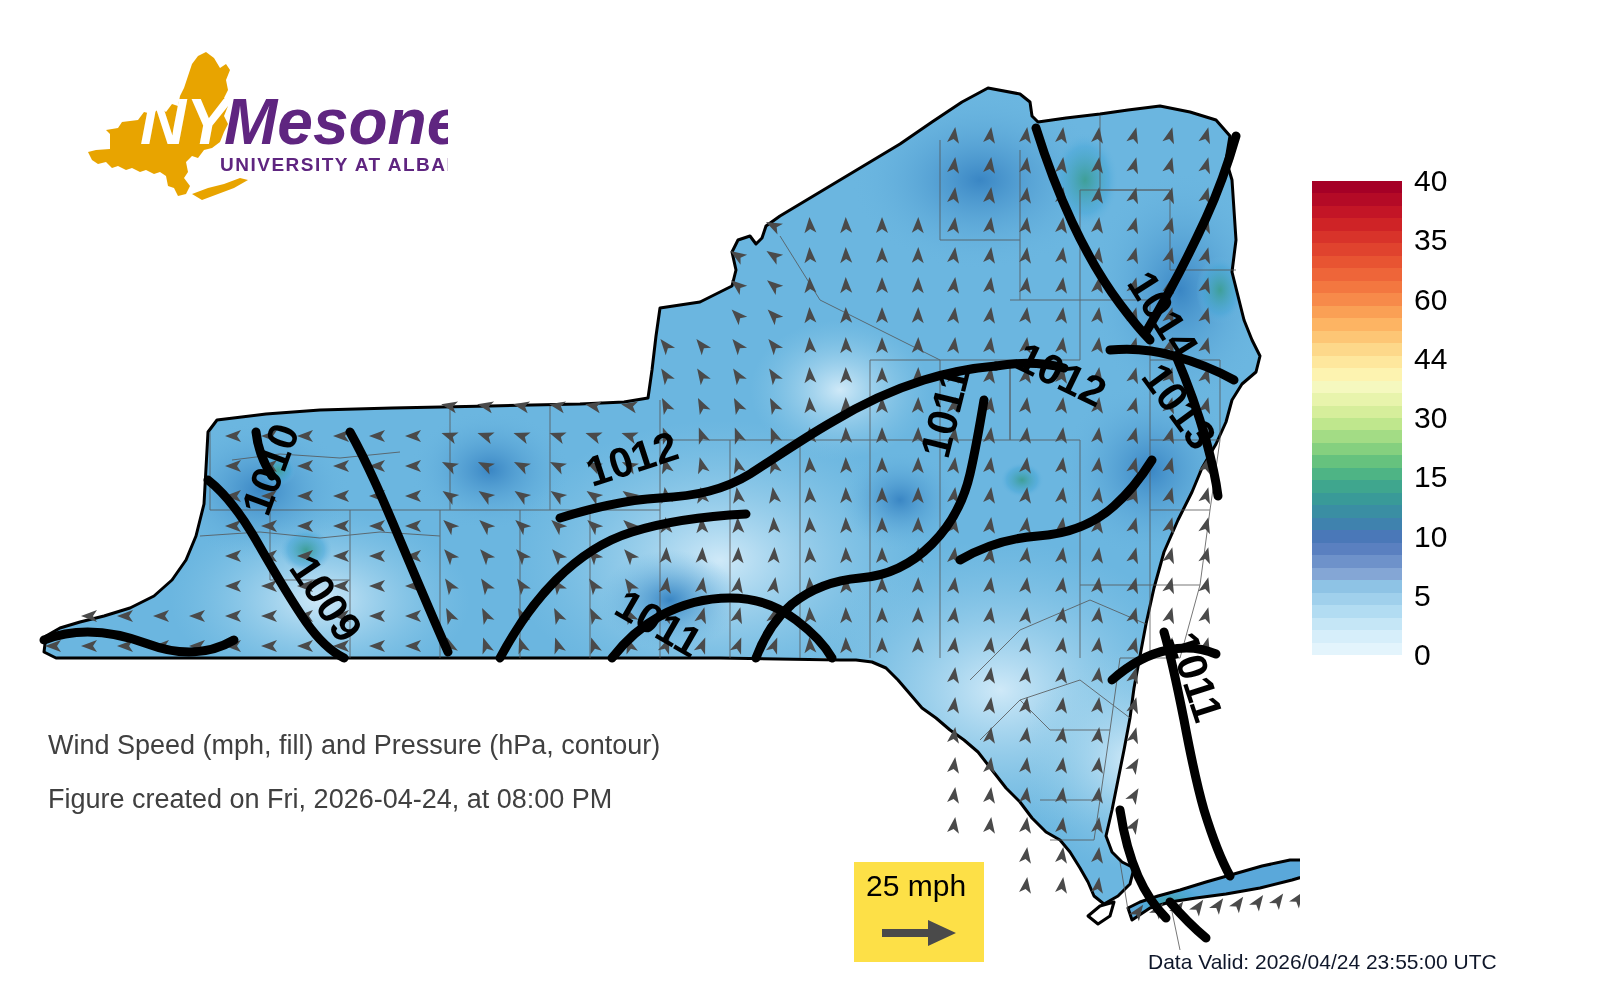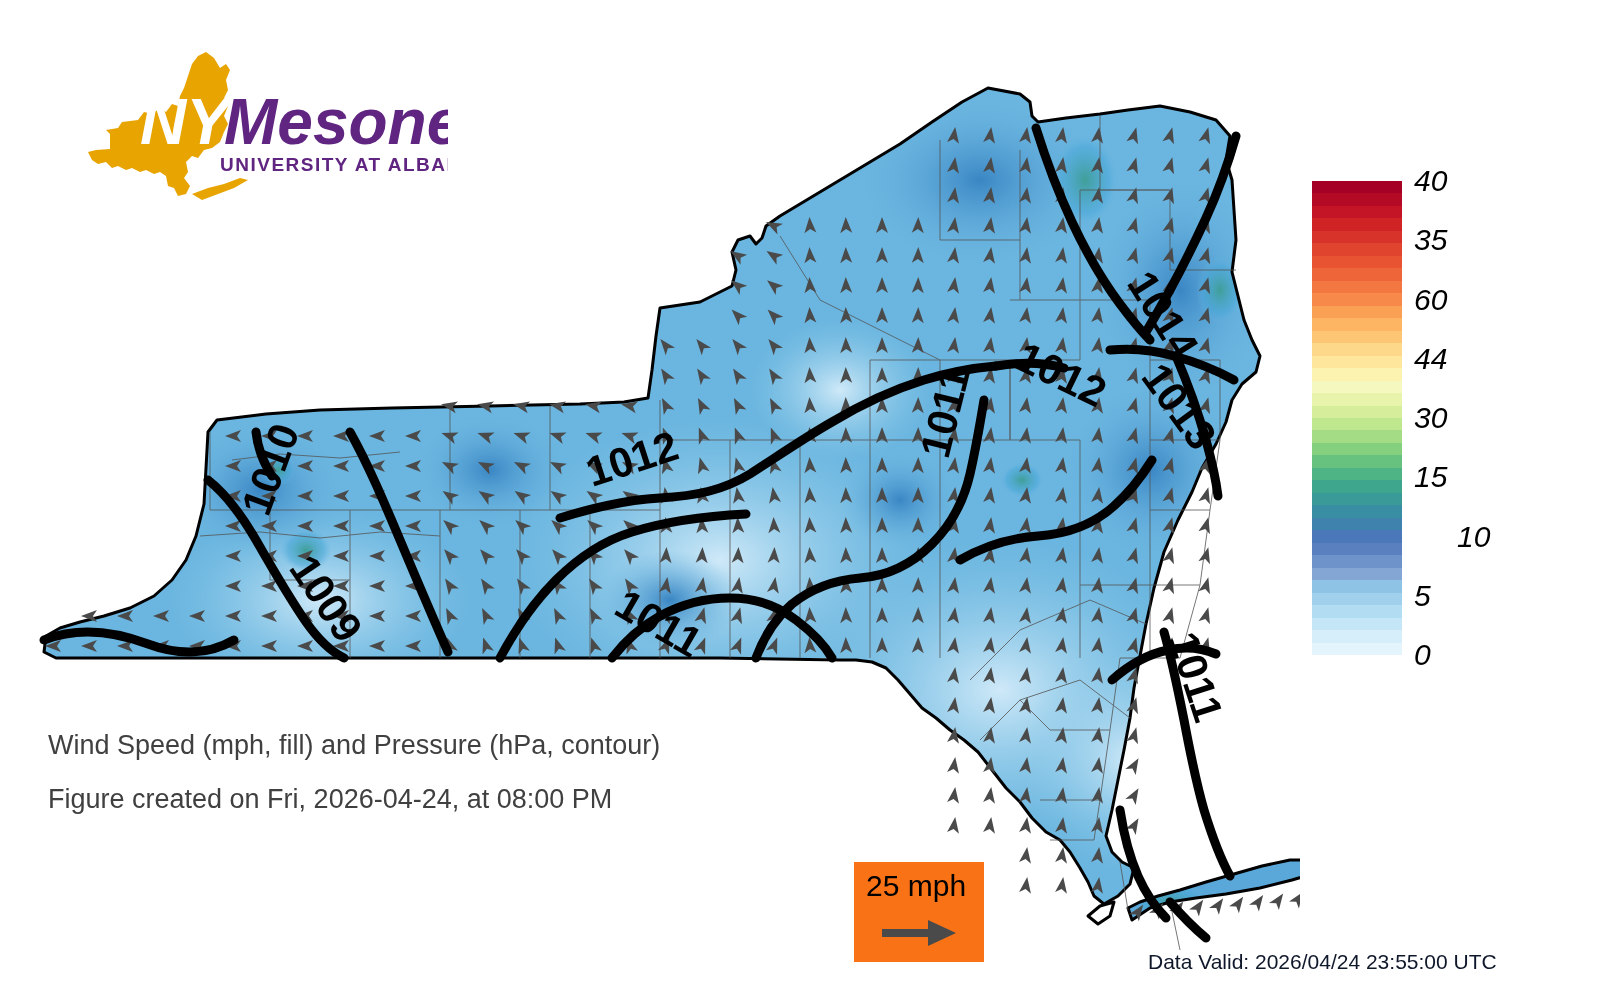--- a/index.html
+++ b/index.html
@@ -14,29 +14,29 @@
   .logo-sub{fill:#5f2580;font-weight:bold;letter-spacing:1.5px;}
 
   
   #map-wrap{position:absolute;left:20px;top:40px;width:1280px;height:910px;}
   #map-svg{position:absolute;left:0;top:0;}
 
   
   #colorbar{position:absolute;left:1312px;top:181px;width:90px;height:474px;}
   #cb-bar{position:absolute;left:0;top:0;width:90px;height:474px;}
   .cb-tick{position:absolute;left:102px;font-size:30px;line-height:30px;
-           color:#000;white-space:nowrap;font-style:italic;}
+           color:#000;white-space:nowrap;}
 
   
   #caption{position:absolute;left:48px;top:718px;width:800px;}
   .cap-line{font-size:27px;line-height:54px;color:#404040;white-space:nowrap;}
 
   
   #windref{position:absolute;left:854px;top:862px;width:130px;height:100px;
-           background:#f97316;}
+           background:#fde047;}
   #windref-label{position:absolute;left:12px;top:4px;font-size:30px;
                  line-height:40px;color:#000;white-space:nowrap;}
   #windref-arrow{position:absolute;left:28px;top:56px;}
 
   
   #datavalid{position:absolute;left:1148px;top:950px;font-size:21px;
              color:#0f172a;white-space:nowrap;}
 </style>
 </head>
 <body>
@@ -683,21 +683,21 @@
 
 <div id="colorbar">
   <div id="cb-bar" style="background: linear-gradient(rgb(165, 0, 38) 0%, rgb(165, 0, 38) 2.632%, rgb(180, 10, 38) 2.632%, rgb(180, 10, 38) 5.263%, rgb(195, 21, 38) 5.263%, rgb(195, 21, 38) 7.895%, rgb(207, 35, 38) 7.895%, rgb(207, 35, 38) 10.526%, rgb(216, 51, 42) 10.526%, rgb(216, 51, 42) 13.158%, rgb(224, 67, 46) 13.158%, rgb(224, 67, 46) 15.789%, rgb(232, 84, 50) 15.789%, rgb(232, 84, 50) 18.421%, rgb(238, 101, 57) 18.421%, rgb(238, 101, 57) 21.053%, rgb(243, 119, 64) 21.053%, rgb(243, 119, 64) 23.684%, rgb(247, 138, 74) 23.684%, rgb(247, 138, 74) 26.316%, rgb(250, 160, 85) 26.316%, rgb(250, 160, 85) 28.947%, rgb(253, 180, 99) 28.947%, rgb(253, 180, 99) 31.579%, rgb(253, 198, 117) 31.579%, rgb(253, 198, 117) 34.211%, rgb(253, 216, 138) 34.211%, rgb(253, 216, 138) 36.842%, rgb(254, 231, 157) 36.842%, rgb(254, 231, 157) 39.474%, rgb(253, 243, 176) 39.474%, rgb(253, 243, 176) 42.105%, rgb(245, 248, 191) 42.105%, rgb(245, 248, 191) 44.737%, rgb(232, 244, 172) 44.737%, rgb(232, 244, 172) 47.368%, rgb(214, 238, 155) 47.368%, rgb(214, 238, 155) 50%, rgb(191, 231, 141) 50%, rgb(191, 231, 141) 52.632%, rgb(163, 220, 133) 52.632%, rgb(163, 220, 133) 55.263%, rgb(133, 208, 127) 55.263%, rgb(133, 208, 127) 57.895%, rgb(102, 194, 126) 57.895%, rgb(102, 194, 126) 60.526%, rgb(78, 180, 133) 60.526%, rgb(78, 180, 133) 63.158%, rgb(63, 166, 142) 63.158%, rgb(63, 166, 142) 65.789%, rgb(57, 154, 152) 65.789%, rgb(57, 154, 152) 68.421%, rgb(58, 142, 163) 68.421%, rgb(58, 142, 163) 71.053%, rgb(63, 130, 174) 71.053%, rgb(63, 130, 174) 73.684%, rgb(74, 120, 184) 73.684%, rgb(74, 120, 184) 76.316%, rgb(90, 128, 192) 76.316%, rgb(90, 128, 192) 78.947%, rgb(110, 146, 202) 78.947%, rgb(110, 146, 202) 81.579%, rgb(132, 166, 213) 81.579%, rgb(132, 166, 213) 84.211%, rgb(142, 195, 229) 84.211%, rgb(142, 195, 229) 86.842%, rgb(160, 208, 236) 86.842%, rgb(160, 208, 236) 89.474%, rgb(178, 220, 242) 89.474%, rgb(178, 220, 242) 92.105%, rgb(197, 230, 246) 92.105%, rgb(197, 230, 246) 94.737%, rgb(214, 238, 250) 94.737%, rgb(214, 238, 250) 97.368%, rgb(227, 244, 252) 97.368%, rgb(227, 244, 252) 100%);"></div>
   <div id="cb-ticks">
       <div class="cb-tick" style="top: -15px;">40</div>
       <div class="cb-tick" style="top: 44.25px;">35</div>
       <div class="cb-tick" style="top: 103.5px;">60</div>
       <div class="cb-tick" style="top: 162.75px;">44</div>
       <div class="cb-tick" style="top: 222px;">30</div>
       <div class="cb-tick" style="top: 281.25px;">15</div>
-      <div class="cb-tick" style="top: 340.5px; margin-left: 43px;">10</div>
+      <div class="cb-tick" style="top: 340.5px;">10</div>
       <div class="cb-tick" style="top: 399.75px;">5</div>
       <div class="cb-tick" style="top: 459px;">0</div>
     </div>
 </div>
 
 <div id="caption">
   <div class="cap-line">Wind Speed (mph, fill) and Pressure (hPa, contour)</div>
   <div class="cap-line">Figure created on Fri, 2026-04-24, at 08:00 PM</div>
 </div>
 

